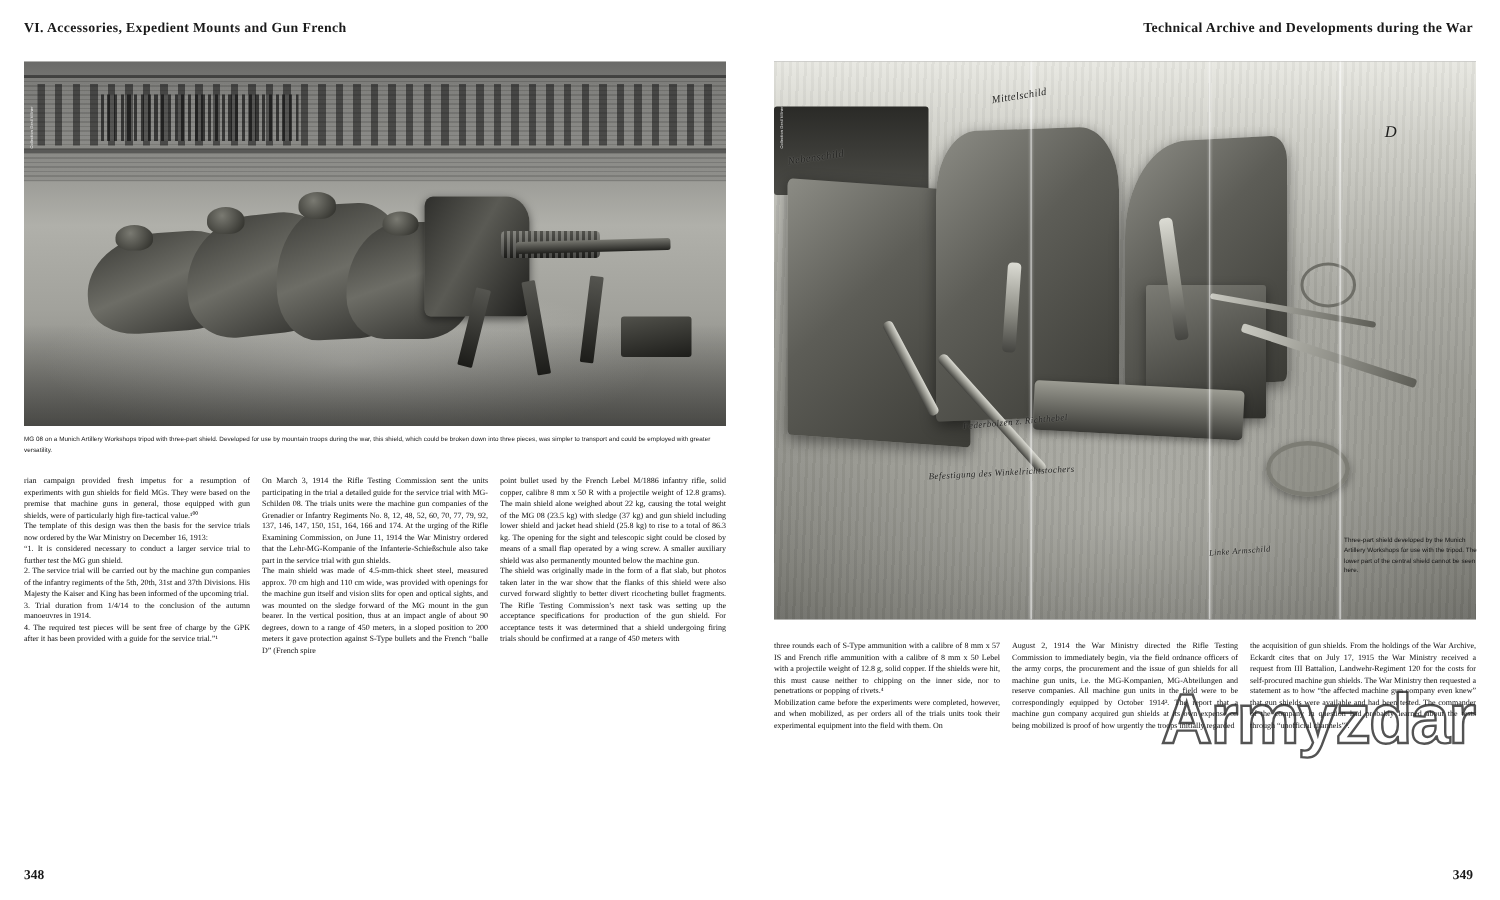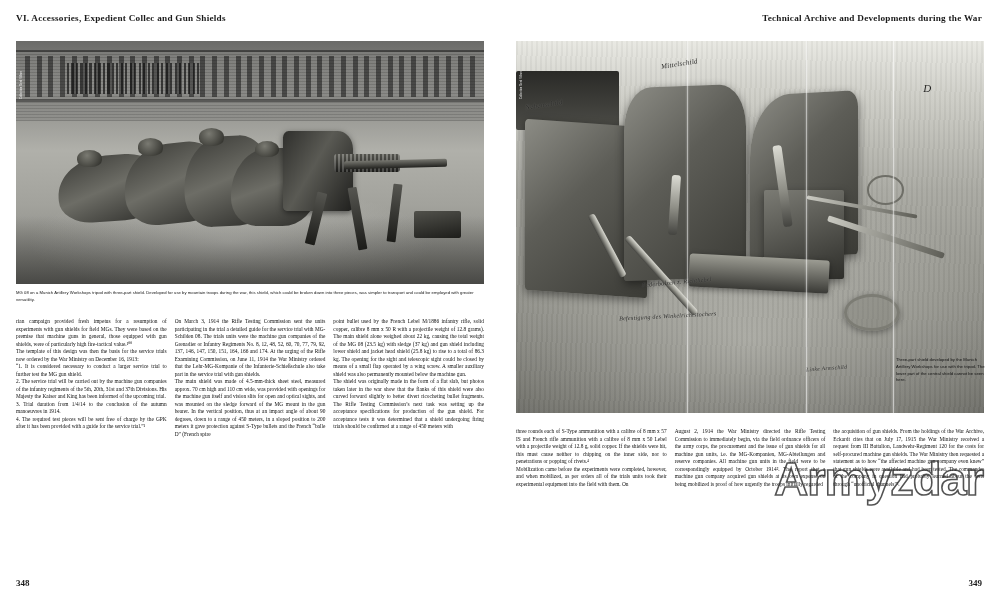--- a/index.html
+++ b/index.html
@@ -362,21 +362,21 @@
     z-index: 5;
   }
 </style>
 </head>
 <body>
 
 <div id="spread">
 
   <div class="page page-left">
 
-    <div class="running-head">VI. Accessories, Expedient Collec and Gun Shields</div>
+    <div class="running-head">VI. Accessories, Expedient Mounts and Gun French</div>
 
     <div class="photo-frame" id="photo-left">
       <div class="sky"></div>
       <div class="wall"></div>
       <div class="roofline"></div>
       <div class="windows"></div>
       <div class="windows2"></div>
       <div class="band"></div>
       <div class="ground"></div>
       <div class="grass-shadow"></div>

